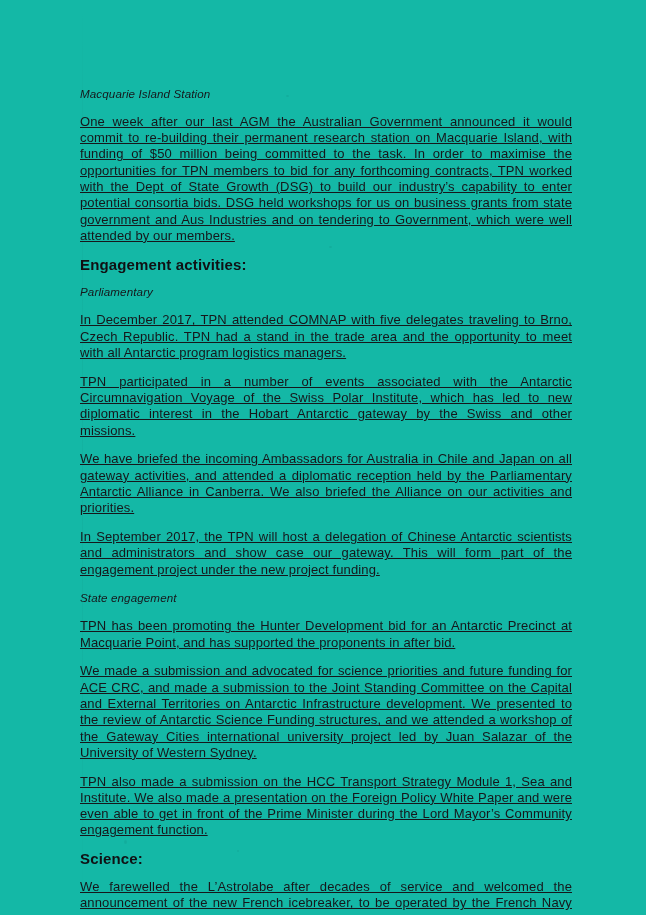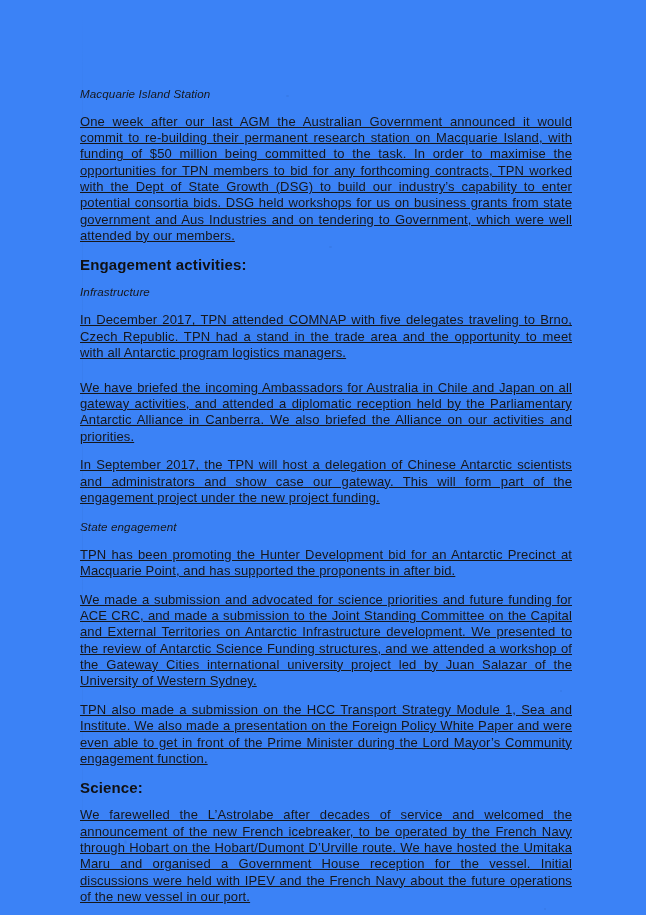--- a/index.html
+++ b/index.html
@@ -4,21 +4,21 @@
 <style>
   html, body {
     margin: 0;
     padding: 0;
     background: #ffffff;
   }
   .page {
     position: relative;
     width: 646px;
     height: 915px;
-    background: #3b82f6;
+    background: #14b8a6;
     overflow: hidden;
     font-family: "Liberation Sans", sans-serif;
   }
   
   .scan-edge-left {
     position: absolute;
     left: 82px;
     top: 0;
     width: 1px;
     height: 915px;
@@ -90,26 +90,27 @@
 
     <div class="subheading">Macquarie Island Station</div>
     <div class="gap-sm"></div>
 
     <p class="body-text">One week after our last AGM the Australian Government announced it would commit to re-building their permanent research station on Macquarie Island, with funding of $50 million being committed to the task. In order to maximise the opportunities for TPN members to bid for any forthcoming contracts, TPN worked with the Dept of State Growth (DSG) to build our industry’s capability to enter potential consortia bids. DSG held workshops for us on business grants from state government and Aus Industries and on tendering to Government, which were well attended by our members.</p>
     <div class="gap-md"></div>
 
     <div class="heading">Engagement activities:</div>
     <div class="gap-sm"></div>
 
-    <div class="subheading">Infrastructure</div>
+    <div class="subheading">Parliamentary</div>
     <div class="gap-sm"></div>
 
     <p class="body-text">In December 2017, TPN attended COMNAP with five delegates traveling to Brno, Czech Republic. TPN had a stand in the trade area and the opportunity to meet with all Antarctic program logistics managers.</p>
     <div class="gap-md"></div>
 
+    <p class="body-text">TPN participated in a number of events associated with the Antarctic Circumnavigation Voyage of the Swiss Polar Institute, which has led to new diplomatic interest in the Hobart Antarctic gateway by the Swiss and other missions.</p>
     <div class="gap-md"></div>
 
     <p class="body-text">We have briefed the incoming Ambassadors for Australia in Chile and Japan on all gateway activities, and attended a diplomatic reception held by the Parliamentary Antarctic Alliance in Canberra. We also briefed the Alliance on our activities and priorities.</p>
     <div class="gap-md"></div>
 
     <p class="body-text">In September 2017, the TPN will host a delegation of Chinese Antarctic scientists and administrators and show case our gateway. This will form part of the engagement project under the new project funding.</p>
     <div class="gap-md"></div>
 
     <div class="subheading">State engagement</div>
     <div class="gap-sm"></div>

